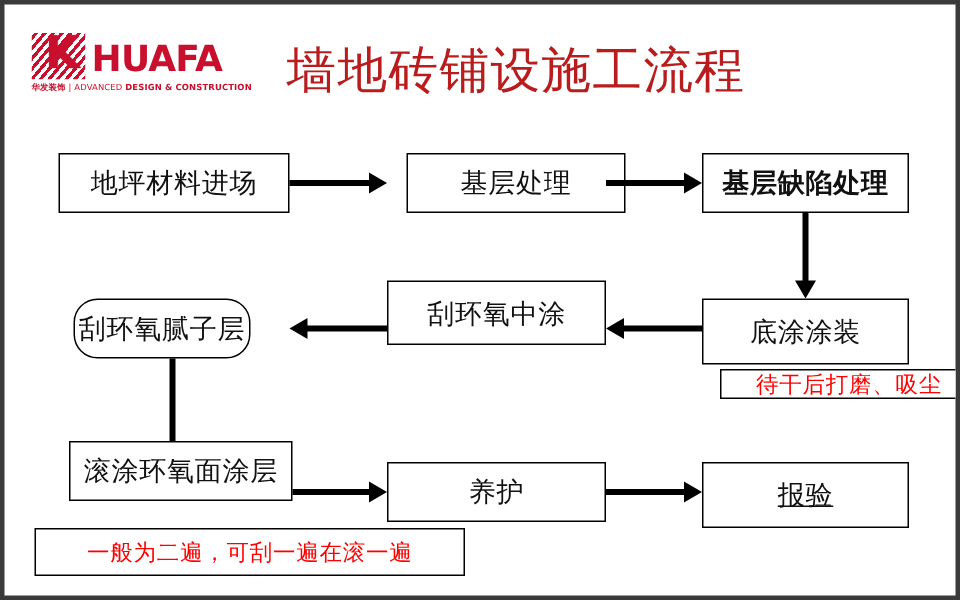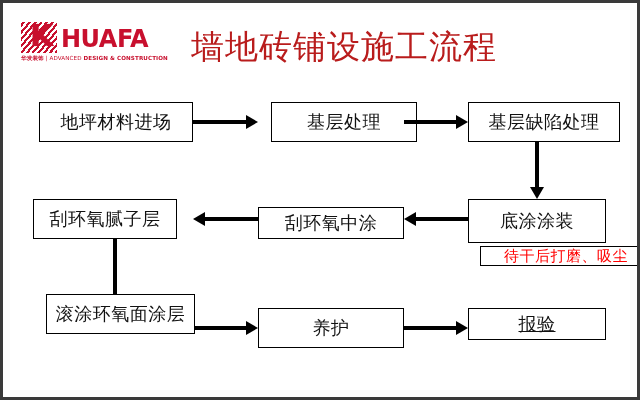--- a/index.html
+++ b/index.html
@@ -189,40 +189,40 @@
     </div>
     <div class="logo-sub"><span class="cn">华发装饰</span><span> | </span><span>ADVANCED </span><span class="bold">DESIGN &amp; CONSTRUCTION</span></div>
   </div>
 
   <div class="page-title">墙地砖铺设施工流程</div>
 
   <div class="node" style="left:36px;  top:99px;  width:154px; height:40px;">地坪材料进场</div>
 
   <div class="node" style="left:268px; top:99px;  width:146px; height:40px;">基层处理</div>
 
-  <div class="node" style="left:465px; top:99px;  width:152px; height:40px;">基层缺陷处理</div>
+  <div class="node" style="left:465px; top:99px;  width:138px; height:40px;font-weight:bold;">基层缺陷处理</div>
 
   <div class="arrow" style="left:190px; top:112px; width:65px; height:14px;">
     <div class="shaft-h" style="width:55px;"></div>
     <div class="head-r"></div>
   </div>
 
   <div class="arrow" style="left:401px; top:112px; width:64px; height:14px;">
     <div class="shaft-h" style="width:54px;"></div>
     <div class="head-r"></div>
   </div>
 
   <div class="arrow" style="left:527px; top:139px; width:14px; height:57px;">
     <div class="shaft-v" style="height:47px;"></div>
     <div class="head-d"></div>
   </div>
 
-  <div class="node" style="left:30px;  top:196px; width:144px; height:40px;">刮环氧腻子层</div>
-
-  <div class="node" style="left:255px; top:204px; width:146px; height:32px;">刮环氧中涂</div>
+  <div class="node" style="left:46px;  top:196px; width:118px; height:40px;border-radius:16px;">刮环氧腻子层</div>
+
+  <div class="node" style="left:255px; top:184px; width:146px; height:43px;">刮环氧中涂</div>
 
   <div class="node" style="left:465px; top:196px; width:138px; height:44px;">底涂涂装</div>
 
   <div class="arrow" style="left:401px; top:209px; width:64px; height:14px;">
     <div class="shaft-h" style="left:10px; width:54px;"></div>
     <div class="head-l"></div>
   </div>
 
   <div class="arrow" style="left:190px; top:209px; width:65px; height:14px;">
     <div class="shaft-h" style="left:10px; width:55px;"></div>
@@ -233,26 +233,27 @@
 
   <div class="arrow" style="left:105px; top:236px; width:14px; height:69px;">
     <div class="shaft-v" style="height:59px;"></div>
     <div class="head-d"></div>
   </div>
 
   <div class="node" style="left:43px;  top:291px; width:149px; height:40px;">滚涂环氧面涂层</div>
 
   <div class="node" style="left:255px; top:305px; width:146px; height:40px;text-align:right;">养护</div>
 
-  <div class="node" style="left:465px; top:305px; width:138px; height:32px;text-decoration:underline;">报验</div>
+  <div class="node" style="left:465px; top:305px; width:138px; height:44px;text-decoration:underline;">报验</div>
 
   <div class="arrow" style="left:192px; top:318px; width:63px; height:14px;">
     <div class="shaft-h" style="width:53px;"></div>
     <div class="head-r"></div>
   </div>
 
   <div class="arrow" style="left:401px; top:318px; width:64px; height:14px;">
     <div class="shaft-h" style="width:54px;"></div>
     <div class="head-r"></div>
   </div>
 
+  <div class="note" style="left:20px; top:349px; width:287px; height:32px;">一般为二遍，可刮一遍在滚一遍</div>
 
 </div>
 
 </body></html>

